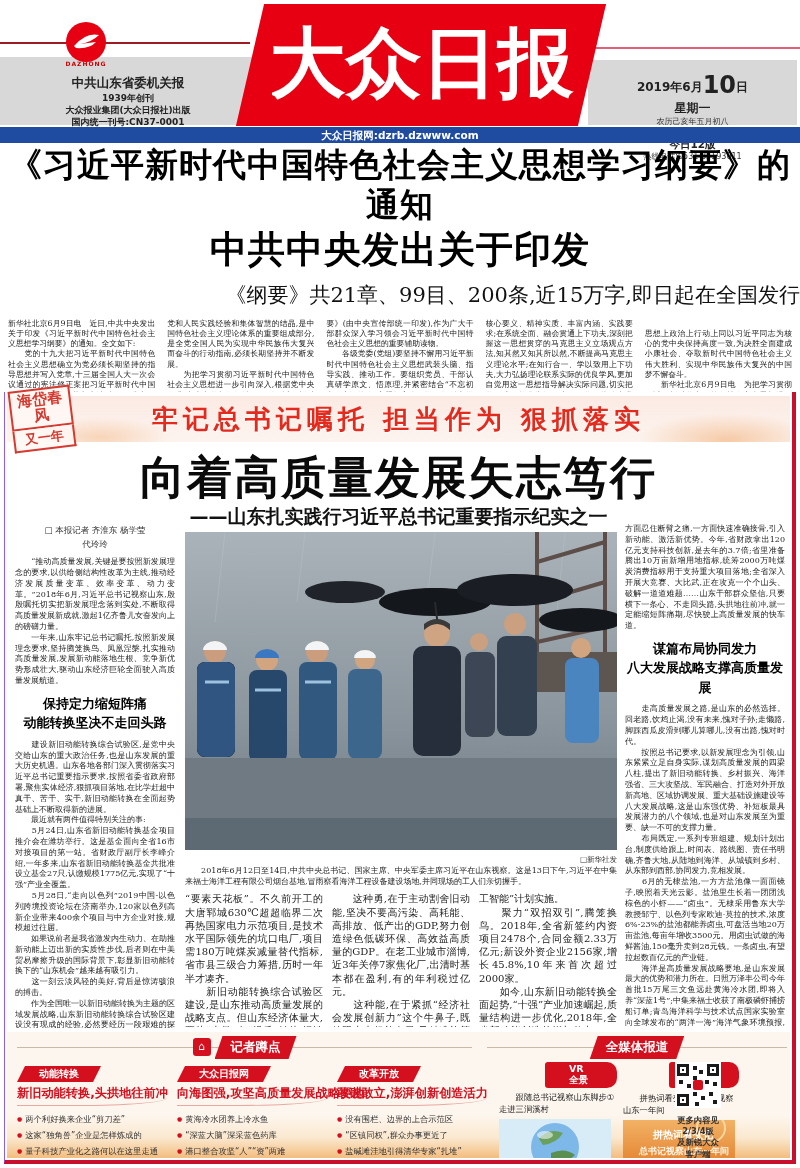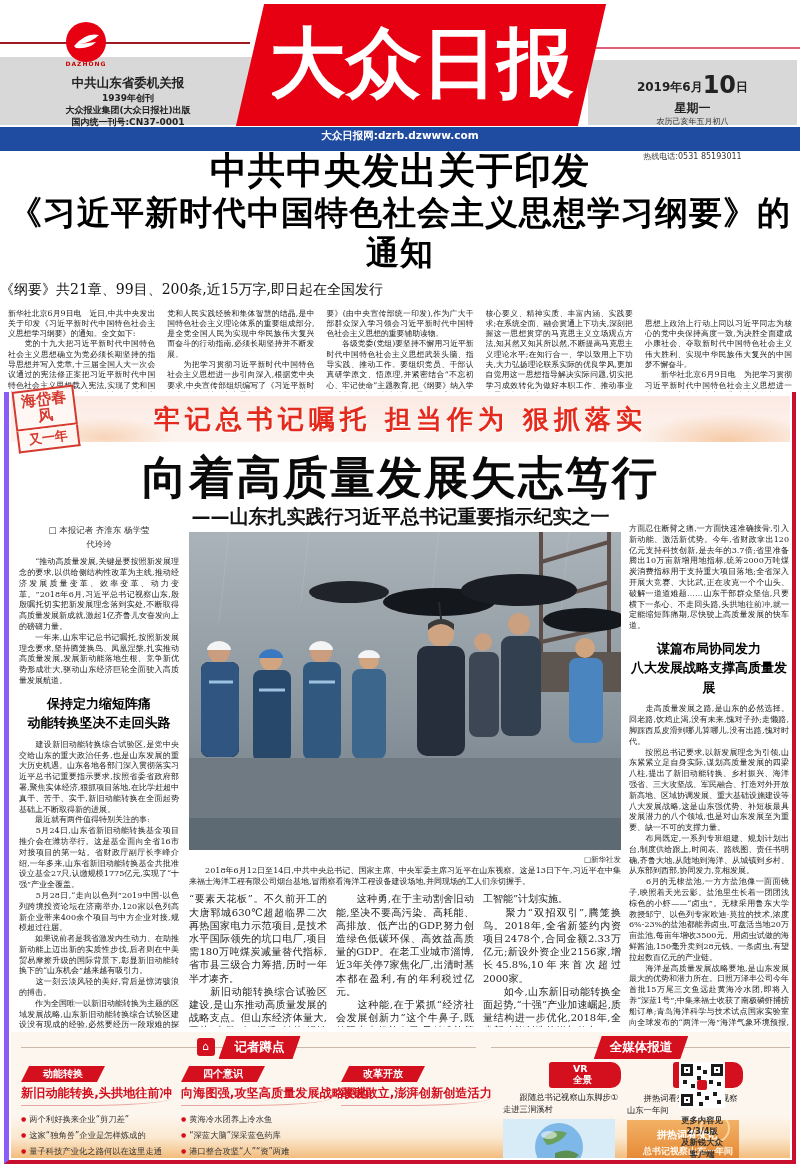--- a/index.html
+++ b/index.html
@@ -23,35 +23,35 @@
                   font-family:"DejaVu Serif",serif;font-size:76px;line-height:118px;
                   text-align:center;letter-spacing:0px;}
   .date-rule{position:absolute;left:588px;top:47px;width:212px;height:2px;background:#e0607a;}
   .date-box{position:absolute;left:588px;top:60px;width:209px;height:65px;background:#d8d8d8;
             text-align:center;padding-top:11px;box-sizing:border-box;}
   .date-main{font-size:12px;font-weight:bold;line-height:1.2;}
   .date-main b{font-size:24px;vertical-align:-2px;}
   .weekday{font-size:12px;font-weight:bold;}
   .tiny{font-size:8px;color:#333;line-height:1.35;}
   .pages{font-size:10.5px;font-weight:bold;}
-  .webbar{position:absolute;left:0;top:127px;width:800px;height:24px;background:#1f4ba0;
+  .webbar{position:absolute;left:0;top:127px;width:800px;height:16px;background:#1f4ba0;
           color:#fff;font-size:10.5px;font-weight:bold;text-align:center;line-height:16px;}
   
   .lead{position:absolute;left:0;top:145px;width:800px;height:245px;}
   .lead-h1{font-weight:900;text-align:center;color:#000;letter-spacing:1px;line-height:1.2;}
   .lh1{font-size:37px;margin-top:4px;}
   .lh2{font-size:33px;transform:scaleX(1.0);}
-  .lead-sub{font-family:"DejaVu Serif",serif;font-size:14px;text-align:left;margin-top:8px;
+  .lead-sub{font-family:"DejaVu Serif",serif;font-size:21px;text-align:right;margin-top:8px;
             color:#111;}
   .lead-cols{display:flex;gap:12px;padding:0 8px;margin-top:10px;height:120px;overflow:hidden;}
   .np-col{flex:1;font-family:"DejaVu Serif",serif;font-size:7.8px;line-height:1.32;
           text-align:justify;white-space:pre-line;color:#222;overflow:hidden;}
   
   .feature{position:absolute;left:4px;top:392px;width:792px;height:772px;box-sizing:border-box;
-           border-left:5px solid #8b5cf6;border-right:4px solid #c8102e;
+           border-left:1px solid #8b5cf6;border-right:4px solid #c8102e;
            border-bottom:4px solid #c8102e;background:#fff;}
   .banner{position:absolute;left:2px;right:2px;top:4px;height:46px;
           background:radial-gradient(90px 26px at 92% 95%,rgba(235,140,60,.4),transparent),
                      radial-gradient(70px 20px at 12% 90%,rgba(235,140,60,.3),transparent),
                      linear-gradient(#fbeae3,#fdf4ef);
           text-align:center;}
   .banner-txt{font-size:26px;font-weight:900;color:#e42a1d;letter-spacing:5px;line-height:46px;
               font-family:"DejaVu Serif",serif;text-shadow:1px 1px 0 #fff;}
   .stamp{position:absolute;left:6px;top:-4px;width:62px;transform:rotate(-7deg);z-index:3;
          color:#d5392f;text-align:center;}
@@ -132,22 +132,22 @@
       <div class="weekday">星期一</div>
       <div class="tiny">农历己亥年五月初八</div>
       <div class="tiny">第27785期</div>
       <div class="pages">今日12版</div>
       <div class="tiny">热线电话:0531 85193011</div>
     </div>
   </div>
   <div class="webbar">大众日报网:dzrb.dzwww.com</div>
 
   <div class="lead">
+    <div class="lead-h1 lh2">《习近平新时代中国特色社会主义思想学习纲要》的通知</div>
     <div class="lead-h1 lh1">中共中央发出关于印发</div>
-    <div class="lead-h1 lh2">《习近平新时代中国特色社会主义思想学习纲要》的通知</div>
     <div class="lead-sub">《纲要》共21章、99目、200条,近15万字,即日起在全国发行</div>
     <div class="lead-cols">
       <div class="np-col">新华社北京6月9日电　近日,中共中央发出关于印发《习近平新时代中国特色社会主义思想学习纲要》的通知。全文如下:
 　　党的十九大把习近平新时代中国特色社会主义思想确立为党必须长期坚持的指导思想并写入党章,十三届全国人大一次会议通过的宪法修正案把习近平新时代中国特色社会主义思想载入宪法,实现了党和国家指导思想的与时俱进。习近平新时代中国特色社会主义思想,是对马克思列宁主义、毛泽东思想、邓小平理论、“三个代表”重要思想、科学发展观的继承和发展,是马克思主义中国化最新成果,是</div>
       <div class="np-col">党和人民实践经验和集体智慧的结晶,是中国特色社会主义理论体系的重要组成部分,是全党全国人民为实现中华民族伟大复兴而奋斗的行动指南,必须长期坚持并不断发展。
 　　为把学习贯彻习近平新时代中国特色社会主义思想进一步引向深入,根据党中央要求,中央宣传部组织编写了《习近平新时代中国特色社会主义思想学习纲要》(以下简称《纲要》),党中央认为,《纲要》对习近平新时代中国特色社会主义思想作了全面系统阐述,有助于更好地理解把握这一思想的基本精神、基本内容、基本要求,党中央同意印发《纲</div>
       <div class="np-col">要》(由中央宣传部统一印发),作为广大干部群众深入学习领会习近平新时代中国特色社会主义思想的重要辅助读物。
 　　各级党委(党组)要坚持不懈用习近平新时代中国特色社会主义思想武装头脑、指导实践、推动工作。要组织党员、干部认真研学原文、悟原理,并紧密结合“不忘初心、牢记使命”主题教育,把《纲要》纳入学习计划,作出周密安排,开展多形式、分层次、全覆盖的学习培训。要在多思多想、学深悟透上下功夫,深入学习领会这一思想的时代意义、理论意义、实践意义、世界意义,深刻理解其</div>
       <div class="np-col">核心要义、精神实质、丰富内涵、实践要求;在系统全面、融会贯通上下功夫,深刻把握这一思想贯穿的马克思主义立场观点方法,知其然又知其所以然,不断提高马克思主义理论水平;在知行合一、学以致用上下功夫,大力弘扬理论联系实际的优良学风,更加自觉用这一思想指导解决实际问题,切实把学习成效转化为做好本职工作、推动事业发展的生动实践。
 　　要通过广泛的学习宣传阐释工作,推动习近平新时代中国特色社会主义思想进一步深入人心、落地生根。引导广大干部群众增强“四个意识”、坚定“四个自信”、做到“两个维护”,在</div>
@@ -303,32 +303,38 @@
         <div class="tag"><span class="ribbon">动能转换</span></div>
         <div class="ftitle">新旧动能转换,头拱地往前冲</div>
         <ul>
           <li>两个利好换来企业“剪刀差”</li>
           <li>这家“独角兽”企业是怎样炼成的</li>
           <li>量子科技产业化之路何以在这里走通</li>
 
         </ul>
       </div>
       <div class="fbox" style="left:170px;">
-        <div class="tag"><span class="ribbon">四个意识</span></div>
+        <div class="tag"><span class="ribbon">大众日报网</span></div>
         <div class="ftitle">向海图强,攻坚高质量发展战略要地</div>
         <ul>
           <li>黄海冷水团养上冷水鱼</li>
           <li>“深蓝大脑”深采蓝色药库</li>
           <li>港口整合攻坚“人”“资”两难</li>
 
         </ul>
       </div>
       <div class="fbox" style="left:330px;">
         <div class="tag"><span class="ribbon">改革开放</span></div>
         <div class="ftitle">敢破敢立,澎湃创新创造活力</div>
+        <ul>
+          <li>没有围栏、边界的上合示范区</li>
+          <li>“区镇同权”,群众办事更近了</li>
+          <li>盐碱滩洼地引得清华专家“扎堆”</li>
+
+        </ul>
       </div>
 
       <div class="media-item" style="left:492px;">
         <span class="pill">VR全景</span>
         <div class="media-txt">　　跟随总书记视察山东脚步①
 走进三涧溪村</div>
         <svg width="112" height="54" viewBox="0 0 112 54">
           <rect width="112" height="54" fill="#d7ecf7"></rect>
           <circle cx="56" cy="28" r="24" fill="#7db8e8"></circle>
           <path d="M40 20 Q50 8 64 14 Q58 24 44 26Z" fill="#6aa05e"></path>

